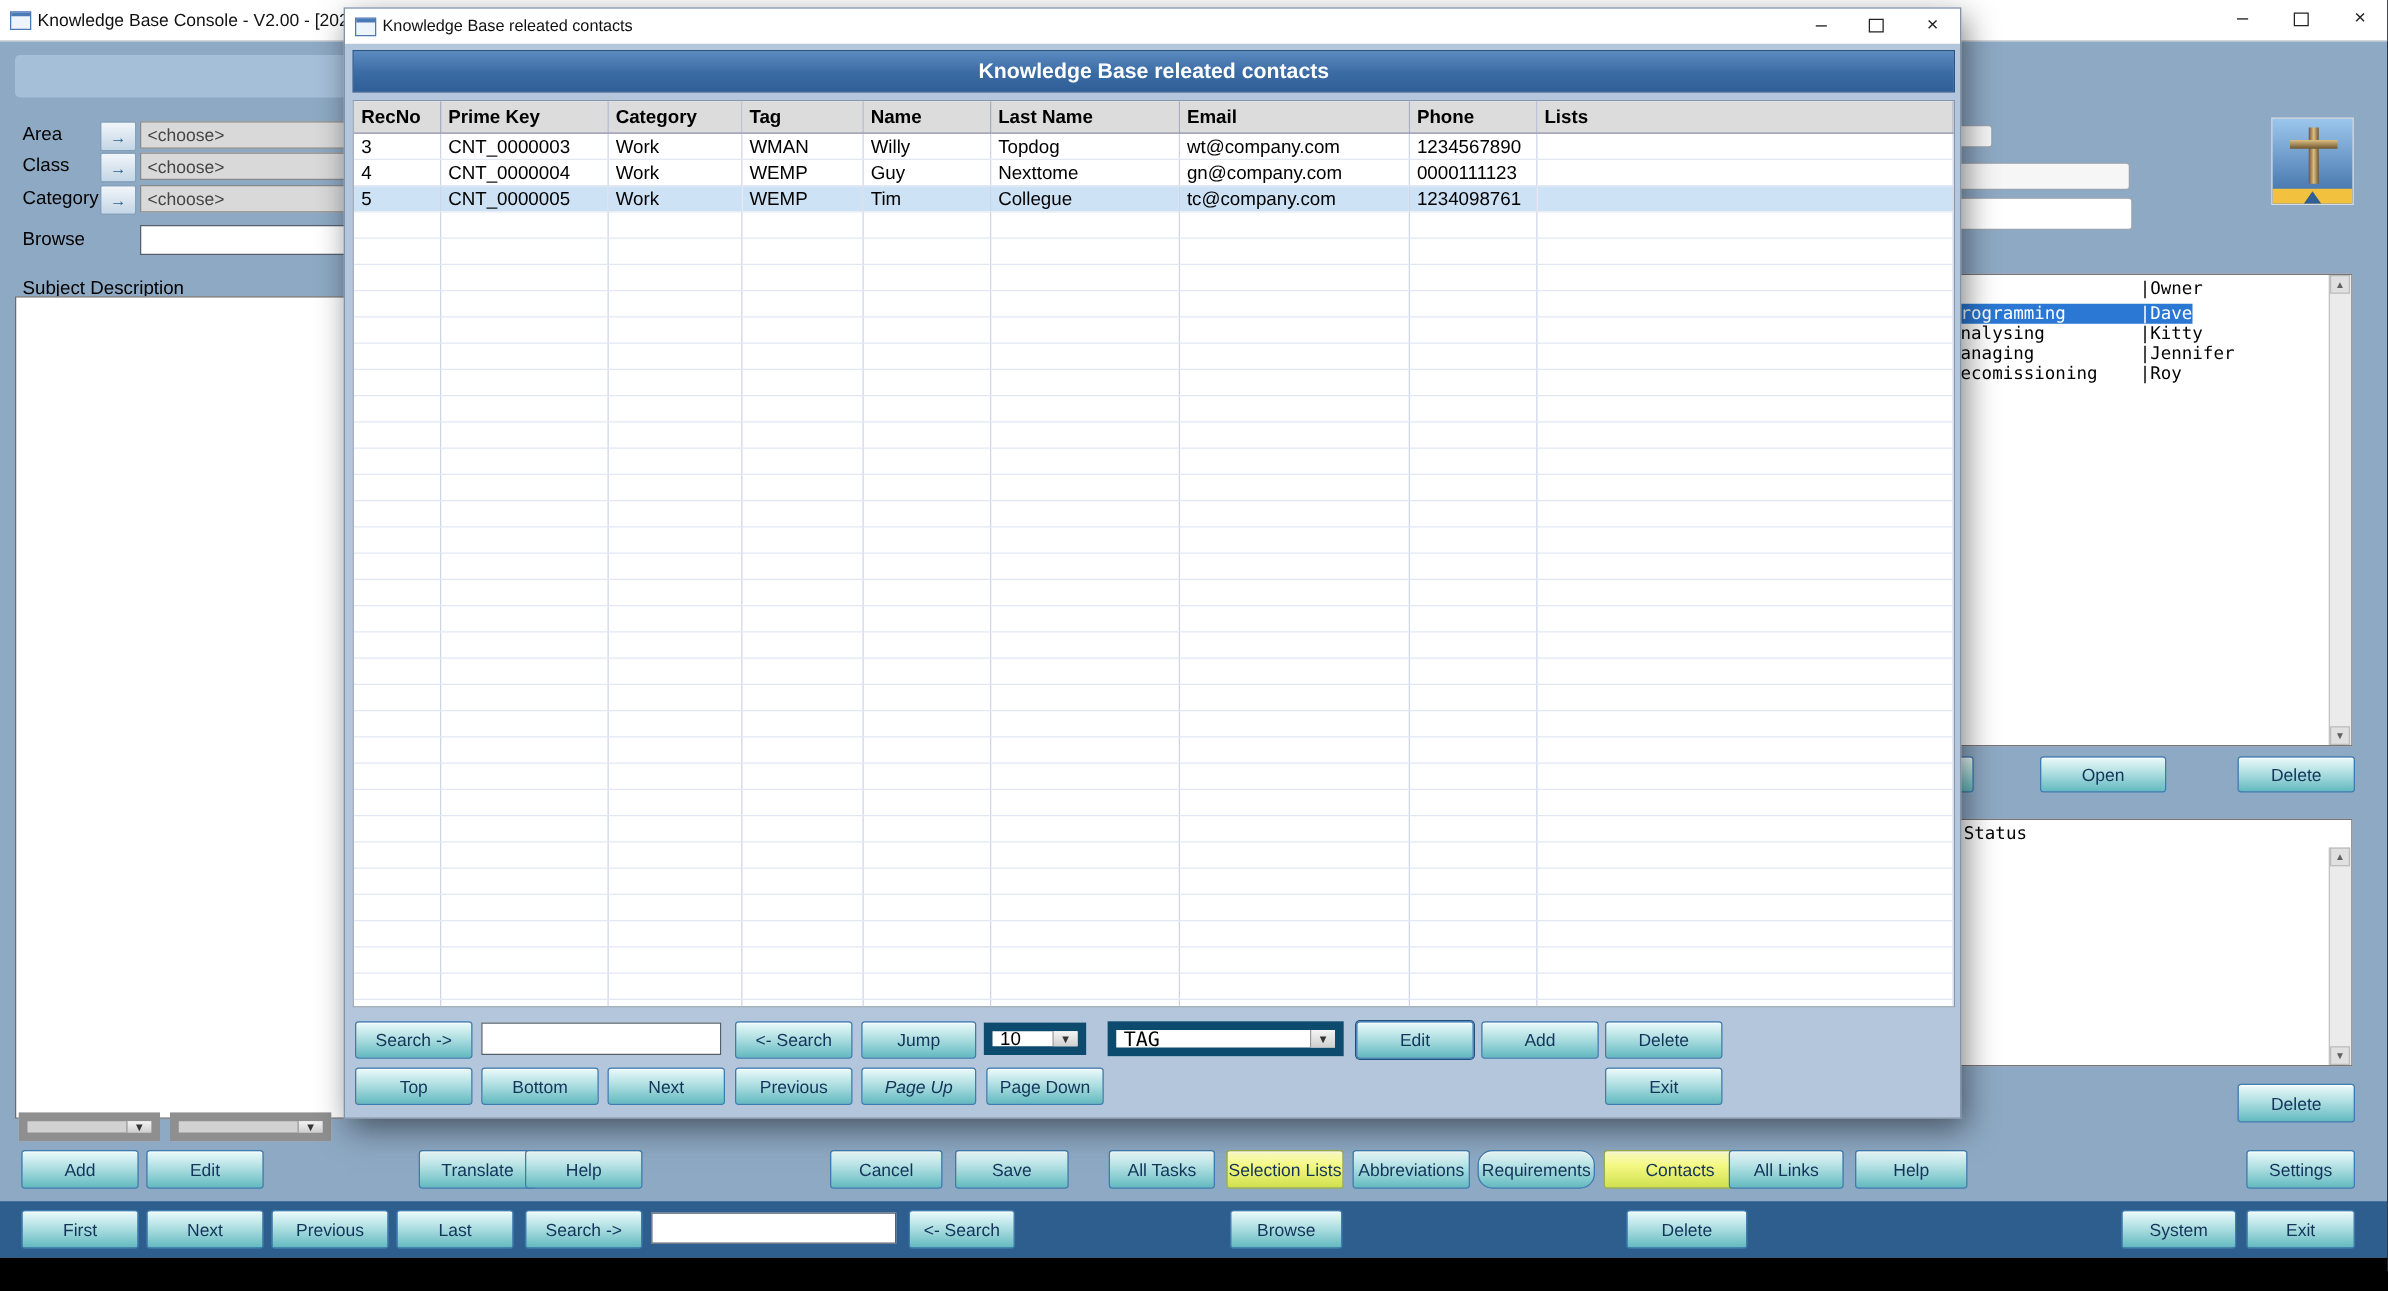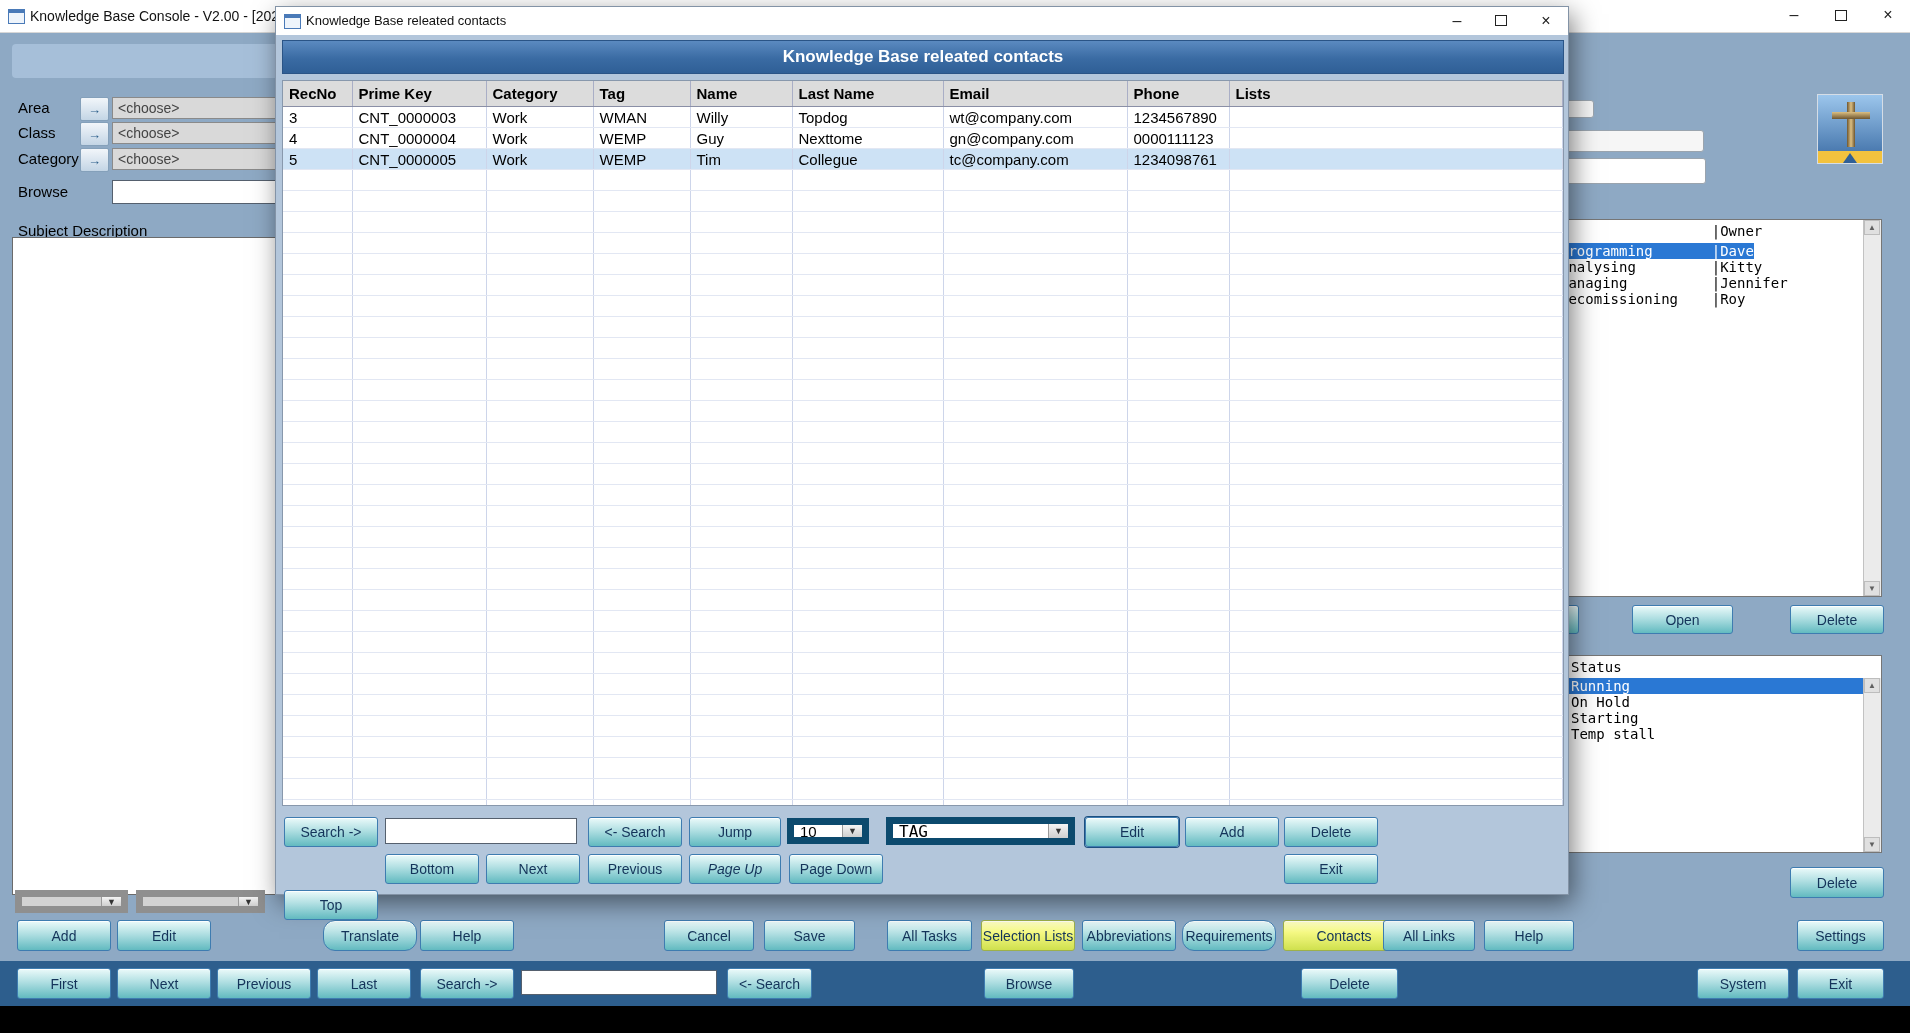--- a/index.html
+++ b/index.html
@@ -142,46 +142,40 @@
         <div class="sb dn">▼</div>
       </div>
     </div>
 
     <div class="btn" style="left:1470px;top:605px;width:107px;height:27px;"></div>
     <div class="btn" style="left:1632px;top:605px;width:99px;height:27px;">Open</div>
     <div class="btn" style="left:1790px;top:605px;width:92px;height:27px;">Delete</div>
 
     <div class="panel" style="left:1566px;top:655px;width:316px;height:198px;">
       <div class="mono" style="font-size:14px;padding:3px 0 3px 4px;">Status</div>
-      <div>
-          <div class="list-line selrow">Running</div>
-          <div class="list-line">On Hold</div>
-          <div class="list-line">Starting</div>
-          <div class="list-line">Temp stall</div>
-        </div>
       <div class="vscroll" style="top:22px;">
         <div class="sb up">▲</div>
         <div class="sb dn">▼</div>
       </div>
     </div>
 
     <div class="btn" style="left:1790px;top:867px;width:92px;">Delete</div>
 
     <div class="selectbox gray" style="left:15px;top:890px;width:113px;height:23px;">
       <span class="val"></span>
       <span class="arrowbtn">▼</span>
     </div>
     <div class="selectbox gray" style="left:136px;top:890px;width:129px;height:23px;">
       <span class="val"></span>
       <span class="arrowbtn">▼</span>
     </div>
 
     <div class="btn" style="left:17px;top:920px;width:92px;">Add</div>
     <div class="btn" style="left:117px;top:920px;width:92px;">Edit</div>
-    <div class="btn" style="left:323px;top:920px;width:92px;border-radius:12px;">Translate</div>
+    <div class="btn" style="left:335px;top:920px;width:92px;">Translate</div>
     <div class="btn" style="left:420px;top:920px;width:92px;">Help</div>
     <div class="btn" style="left:664px;top:920px;width:88px;">Cancel</div>
     <div class="btn" style="left:764px;top:920px;width:89px;">Save</div>
     <div class="btn" style="left:887px;top:920px;width:83px;">All Tasks</div>
     <div class="btn yellow" style="left:981px;top:920px;width:92px;">Selection Lists</div>
     <div class="btn" style="left:1082px;top:920px;width:92px;">Abbreviations</div>
     <div class="btn" style="left:1182px;top:920px;width:92px;border-radius:12px;">Requirements</div>
     <div class="btn yellow" style="left:1283px;top:920px;width:88px;padding-left:16px;">Contacts</div>
     <div class="btn" style="left:1383px;top:920px;width:90px;">All Links</div>
     <div class="btn" style="left:1484px;top:920px;width:88px;">Help</div>
@@ -628,21 +622,21 @@
       <span class="arrowbtn">▼</span>
     </div>
     <div class="selectbox mono-val" style="left:610px;top:810px;width:189px;height:28px;">
       <span class="val">TAG</span>
       <span class="arrowbtn">▼</span>
     </div>
     <div class="btn default-btn" style="left:809px;top:810px;width:92px;height:28px;">Edit</div>
     <div class="btn" style="left:909px;top:810px;width:92px;height:28px;">Add</div>
     <div class="btn" style="left:1008px;top:810px;width:92px;height:28px;">Delete</div>
 
-    <div class="btn" style="left:8px;top:847px;width:92px;height:28px;margin-top:36px;">Top</div>
+    <div class="btn" style="left:8px;top:847px;width:92px;height:28px;">Top</div>
     <div class="btn" style="left:109px;top:847px;width:92px;height:28px;">Bottom</div>
     <div class="btn" style="left:210px;top:847px;width:92px;height:28px;">Next</div>
     <div class="btn" style="left:312px;top:847px;width:92px;height:28px;">Previous</div>
     <div class="btn" style="left:413px;top:847px;width:90px;height:28px;font-style:italic;">Page Up</div>
     <div class="btn" style="left:513px;top:847px;width:92px;height:28px;">Page Down</div>
     <div class="btn" style="left:1008px;top:847px;width:92px;height:28px;">Exit</div>
   </div>
 
 </div>
 

